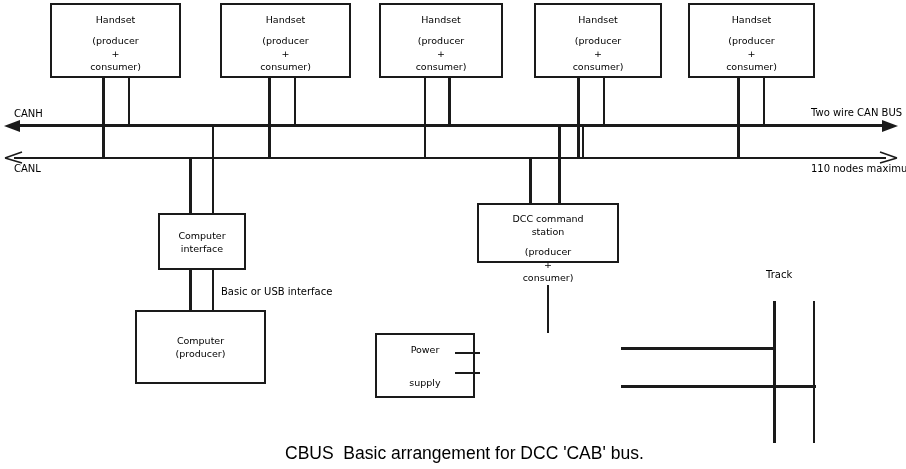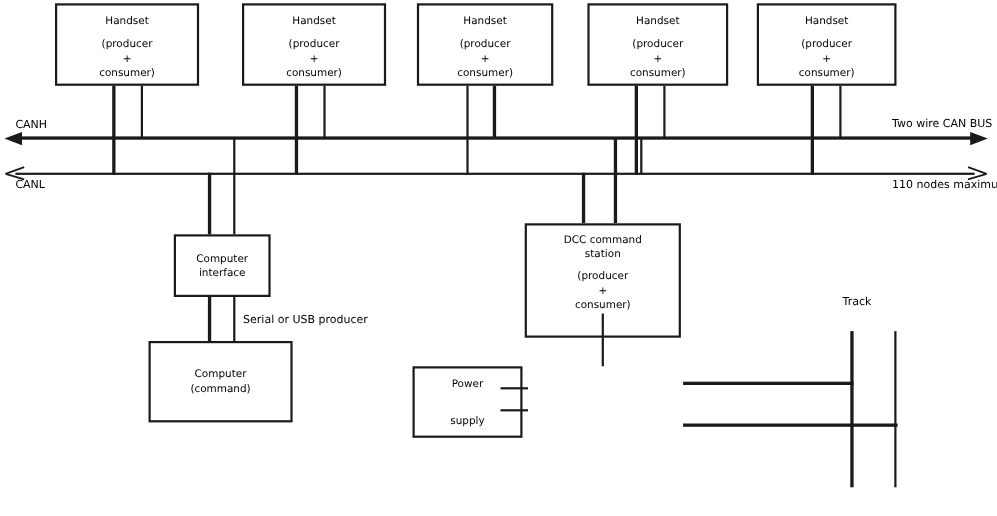--- a/index.html
+++ b/index.html
@@ -86,31 +86,31 @@
   <span class="lbl" style="left:811px;top:163px;">110 nodes maximum</span>
 
   <div class="vline" style="left:189px;top:157px;width:3px;height:57px;"></div>
   <div class="vline" style="left:212px;top:125px;width:1.5px;height:89px;"></div>
   <div class="box" style="left:158px;top:213px;width:88px;height:57px;justify-content:center;">
     <span class="ln">Computer</span>
     <span class="ln">interface</span>
   </div>
   <div class="vline" style="left:189px;top:270px;width:3px;height:41px;"></div>
   <div class="vline" style="left:212px;top:270px;width:1.5px;height:41px;"></div>
-  <span class="lbl" style="left:221px;top:286px;">Serial or USB producer</span>
+  <span class="lbl" style="left:221px;top:286px;">Basic or USB interface</span>
 
   <div class="box" style="left:135px;top:310px;width:131px;height:74px;justify-content:center;">
     <span class="ln">Computer</span>
-    <span class="ln">(command)</span>
+    <span class="ln">(producer)</span>
   </div>
 
   <div class="vline" style="left:529px;top:157px;width:3px;height:46px;"></div>
   <div class="vline" style="left:558px;top:125px;width:3px;height:78px;"></div>
   <div class="vline" style="left:582px;top:125px;width:1.5px;height:33px;"></div>
-  <div class="box" style="left:477px;top:203px;width:142px;height:104px;padding-top:7px;">
+  <div class="box" style="left:477px;top:203px;width:142px;height:60px;padding-top:7px;">
     <span class="ln">DCC command</span>
     <span class="ln">station</span>
     <span class="ln" style="margin-top:7px;">(producer</span>
     <span class="ln">+</span>
     <span class="ln">consumer)</span>
   </div>
   <div class="vline" style="left:547px;top:285px;width:2px;height:48px;"></div>
 
   <div class="box" style="left:375px;top:333px;width:100px;height:65px;justify-content:center;">
     <span class="ln">Power</span>
@@ -120,14 +120,15 @@
   <div class="hline" style="left:455px;top:372px;width:25px;height:2px;"></div>
 
 
   <div class="hline" style="left:621px;top:347px;width:155px;height:2.5px;"></div>
   <div class="hline" style="left:621px;top:385px;width:195px;height:2.5px;"></div>
   <div class="vline" style="left:773px;top:301px;width:3px;height:142px;"></div>
   <div class="vline" style="left:813px;top:301px;width:1.5px;height:142px;"></div>
   <span class="lbl" style="left:766px;top:269px;">Track</span>
 
   <span class="cap" style="left:152px;top:468px;text-align:center;">Figure 2</span>
+  <span class="cap" style="left:285px;top:443px;">CBUS  Basic arrangement for DCC 'CAB' bus.</span>
 
 </div>
 
 </body></html>

